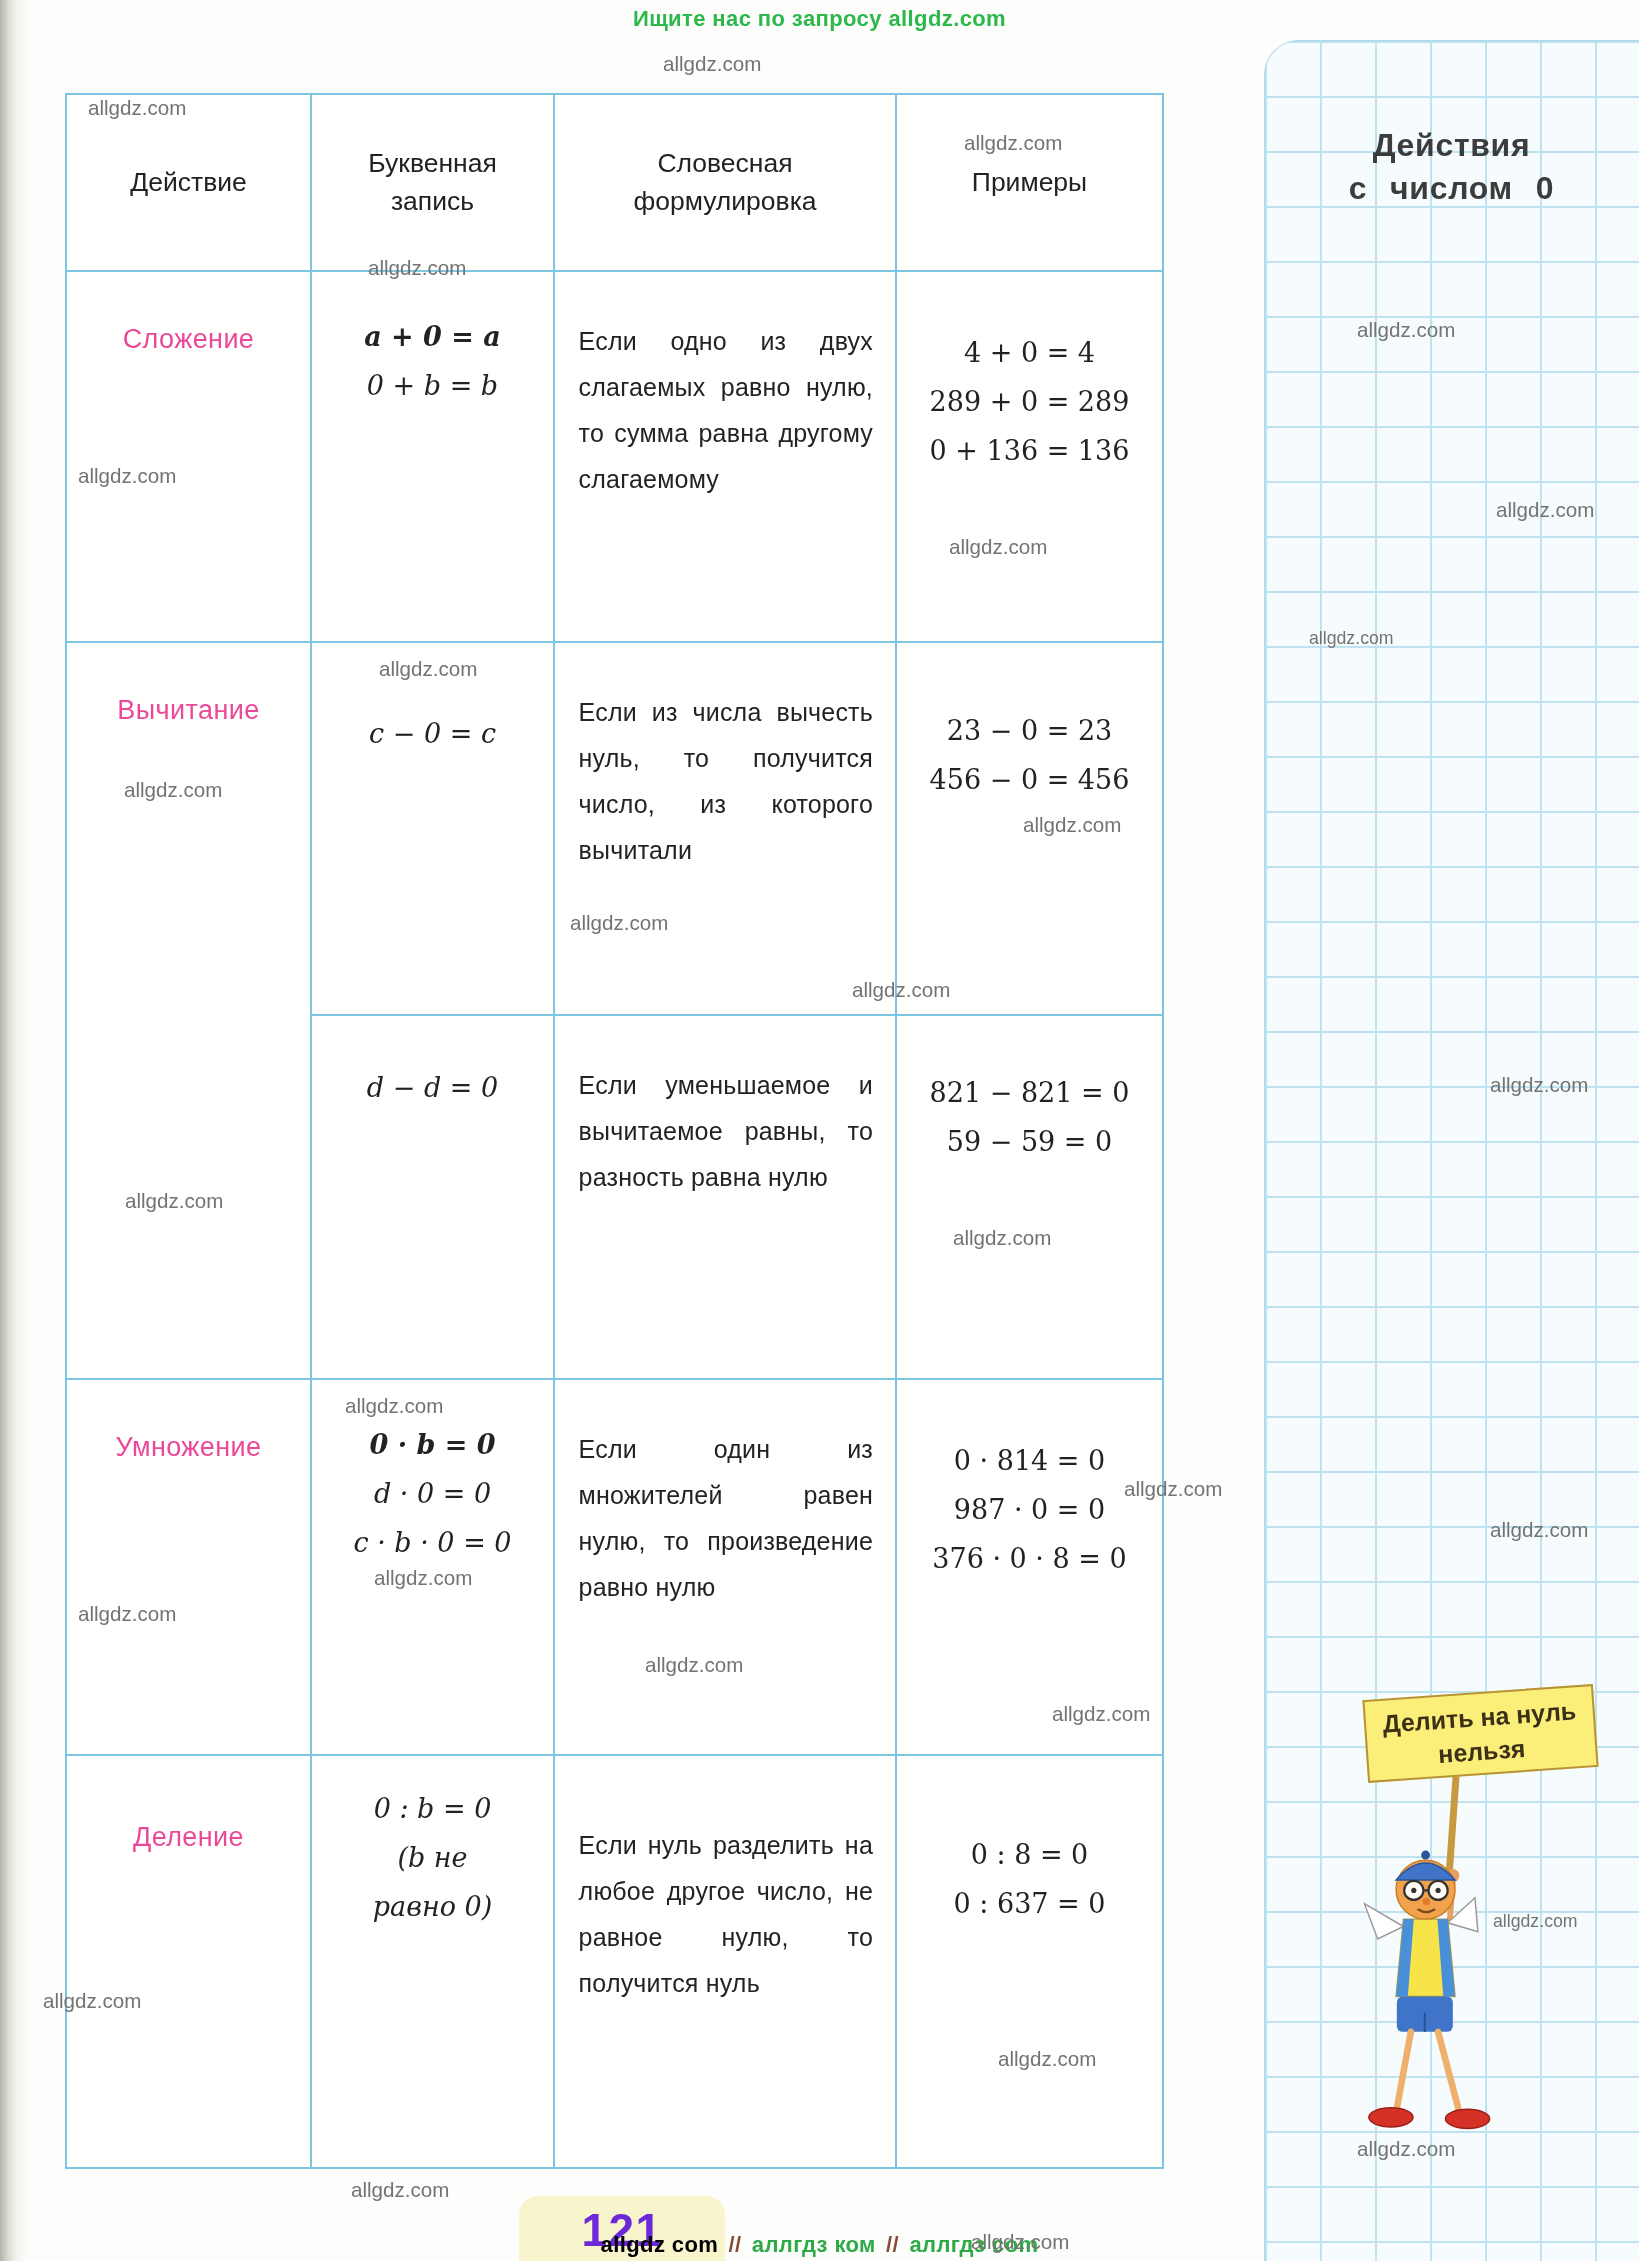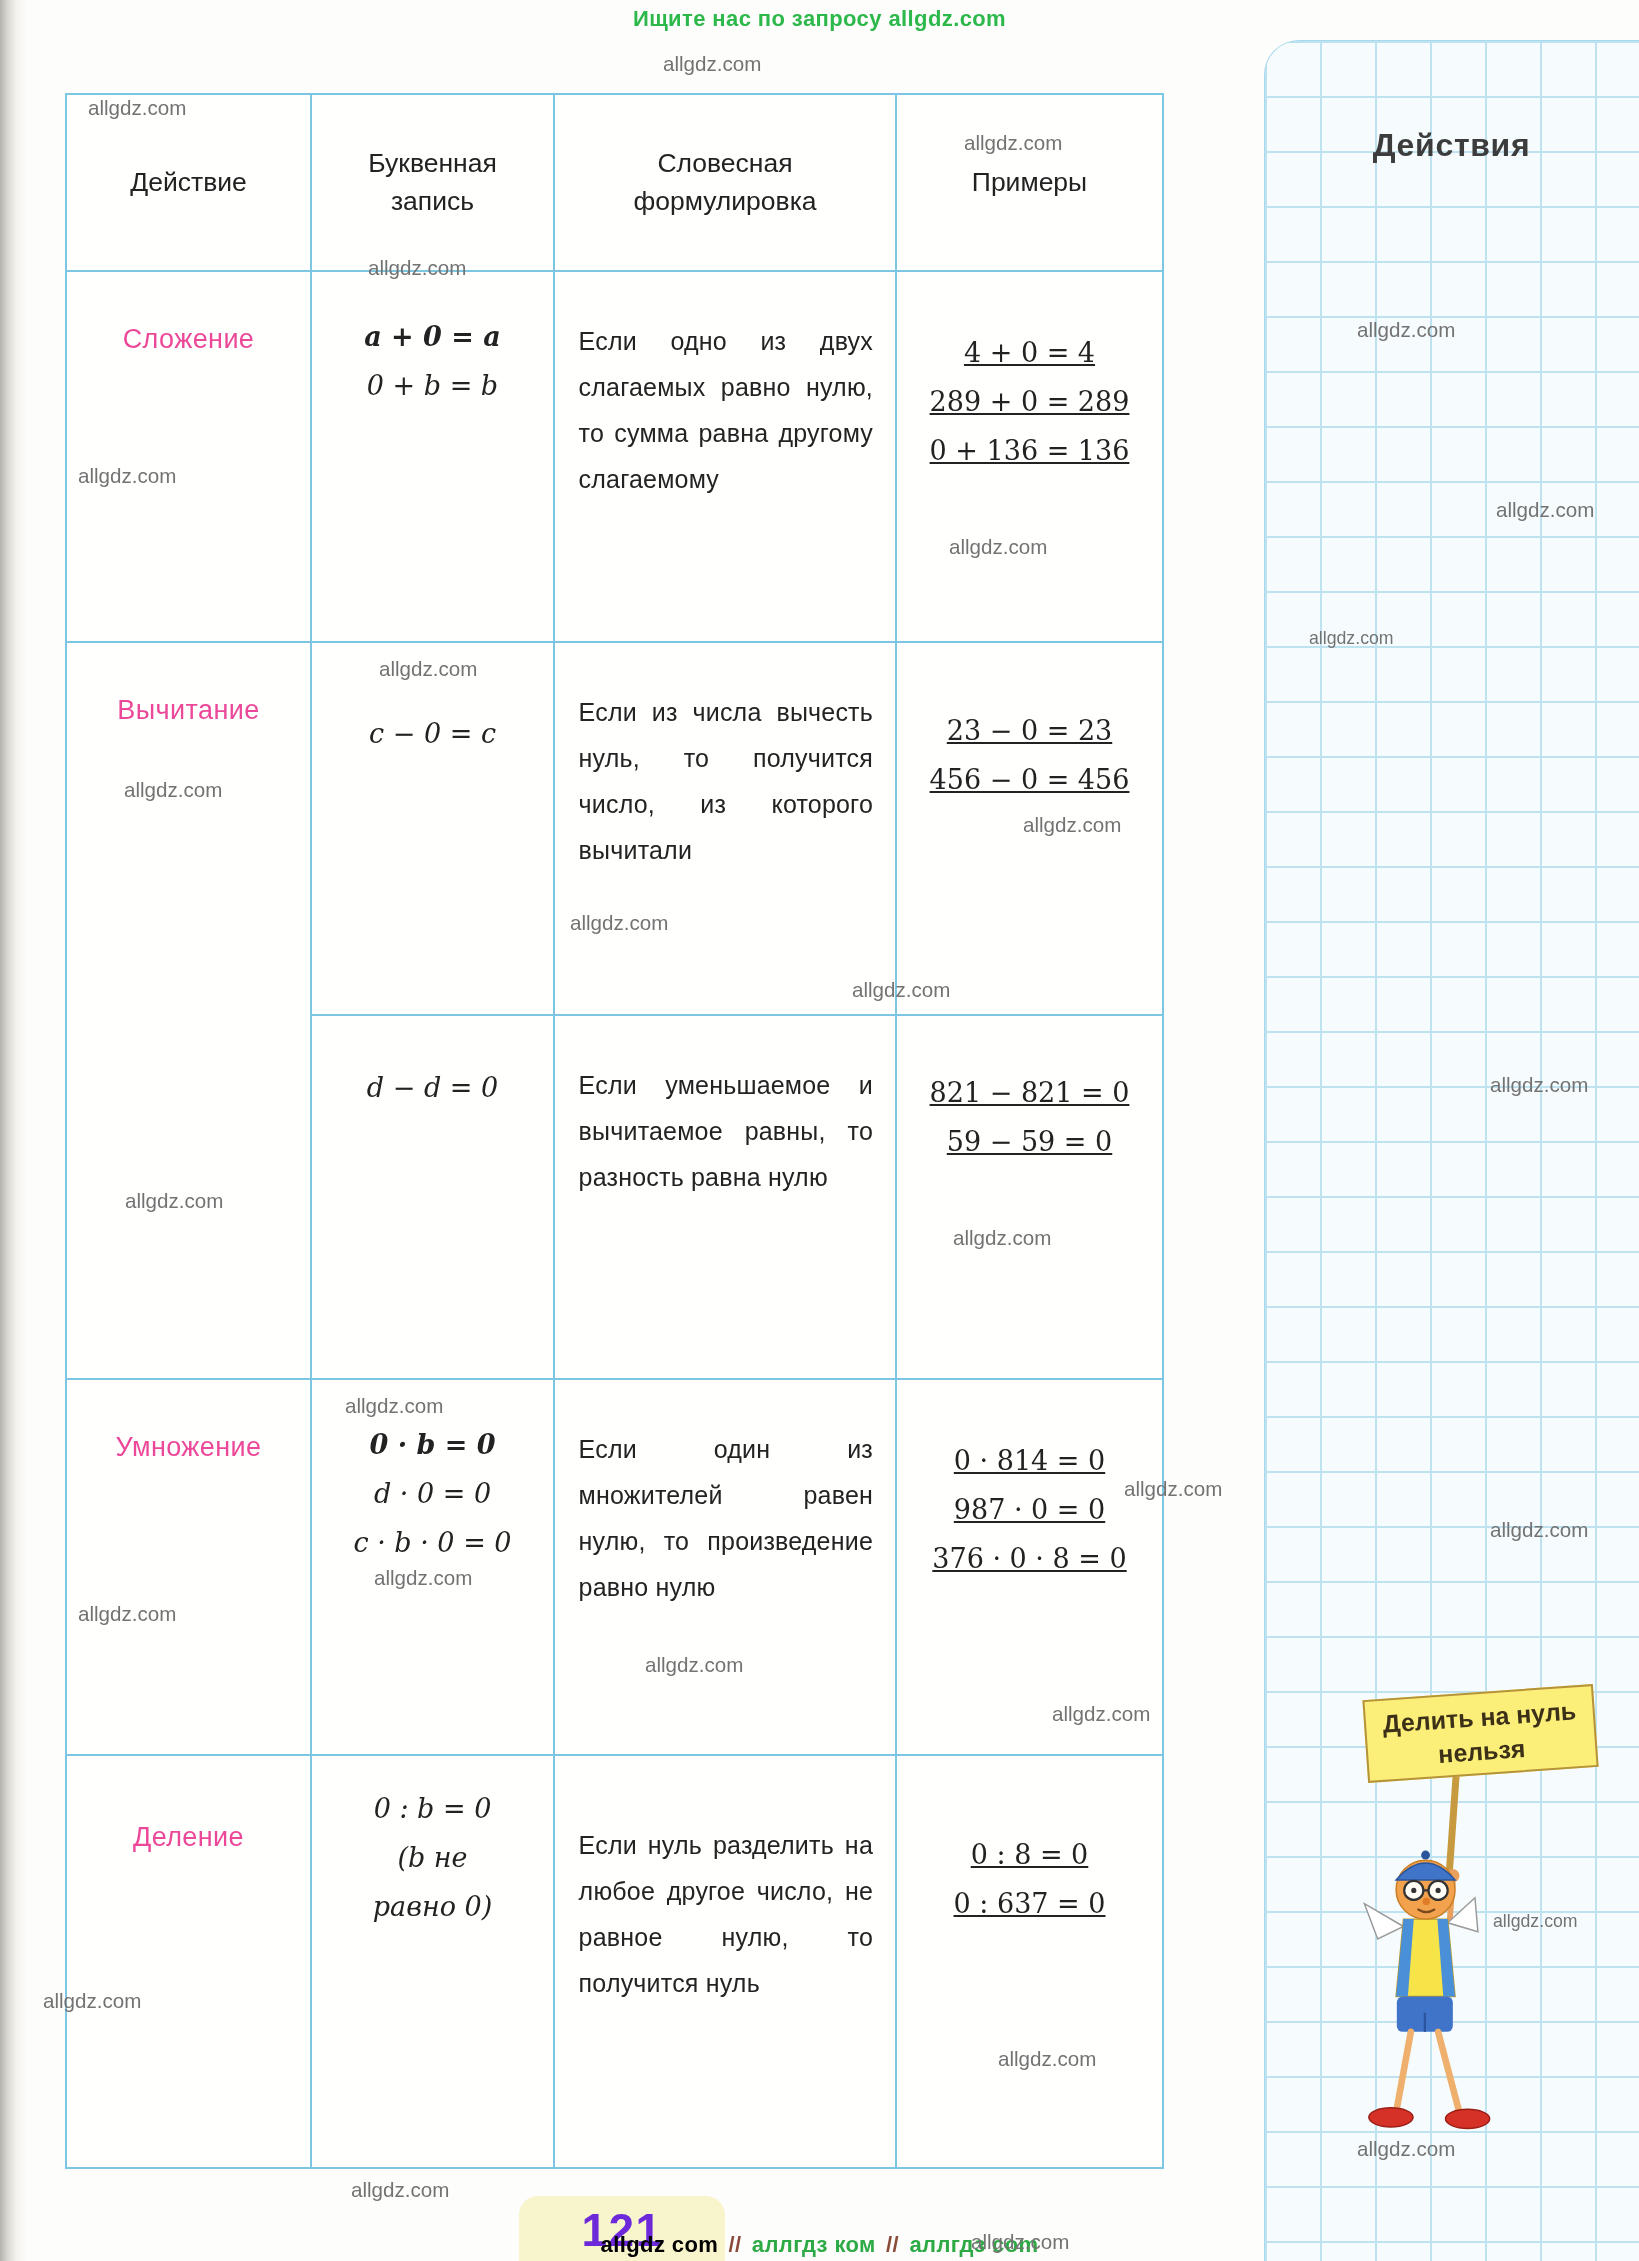--- a/index.html
+++ b/index.html
@@ -50,21 +50,21 @@
     font-family:"DejaVu Serif", serif; font-style:italic;
     font-size:27px; line-height:49px; color:#222; text-align:center;
   }
   .formula-pad { padding-top:40px;font-weight:bold; }
   .rule {
     padding:46px 22px 0 23.6px; font-size:25px; line-height:46px;
     text-align:justify; color:#232323; letter-spacing:0.2px;
   }
   .example {
     font-family:"DejaVu Serif", serif; font-size:27px; line-height:49px;
-    color:#222; text-align:center;text-decoration:underline;
+    color:#222; text-align:center;
   }
   .examples-pad { padding-top:56px; }
 
   
   .grid-panel {
     position:absolute; left:1264px; top:40px; width:375px; height:2221px;
     border-top-left-radius:35px; overflow:hidden;
     background-color:#f6fcfe;
     background-image:
       linear-gradient(#bfe2f0 1.5px, transparent 1.5px),
@@ -222,20 +222,21 @@
         <div class="example" style="padding-top:74px">0 : 8 = 0</div>
         <div class="example">0 : 637 = 0</div>
       </td>
     </tr>
   </tbody>
     </table>
 
   <div class="grid-panel"></div>
   <div class="grid-title">
     <div>Действия</div>
+    <div class="line2">с числом 0</div>
   </div>
 
   <div class="sign-stick"></div>
   <div class="sign">
     <div>Делить на нуль</div>
     <div>нельзя</div>
   </div>
   <svg class="mascot" viewBox="0 0 320 460">
 
     <line x1="168" y1="125" x2="172" y2="70" stroke="#e8a05c" stroke-width="8" stroke-linecap="round"></line>

